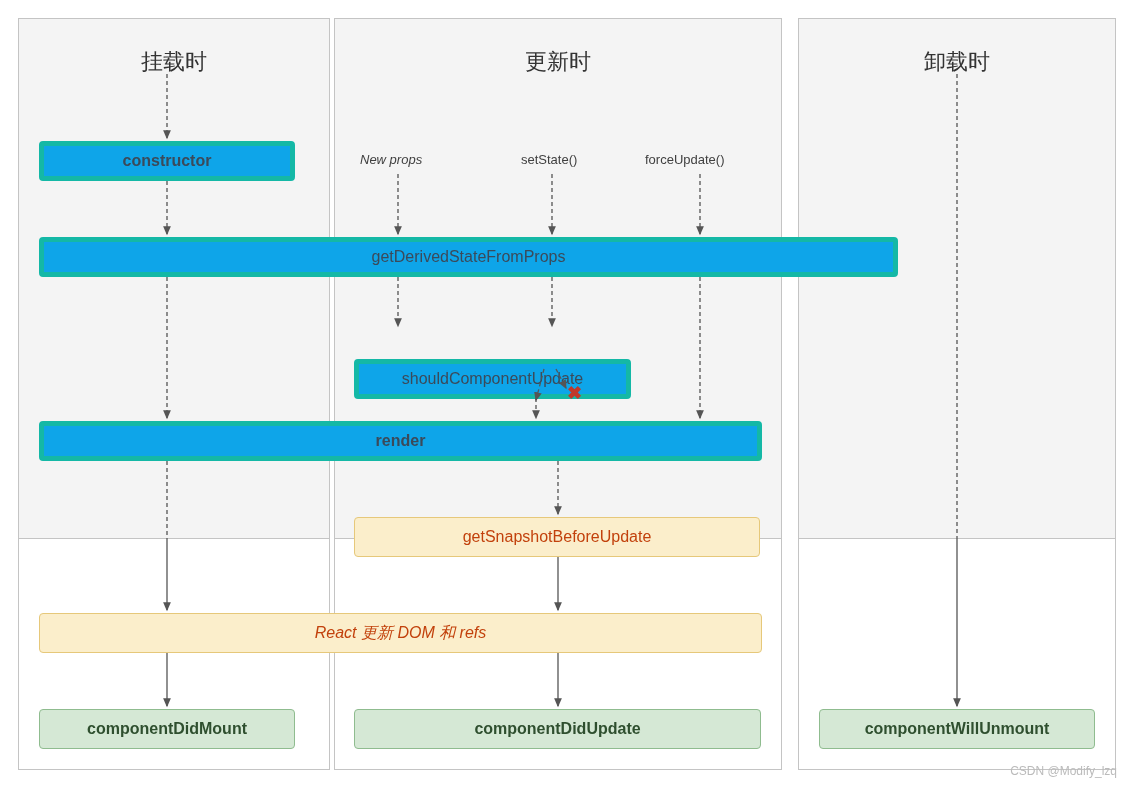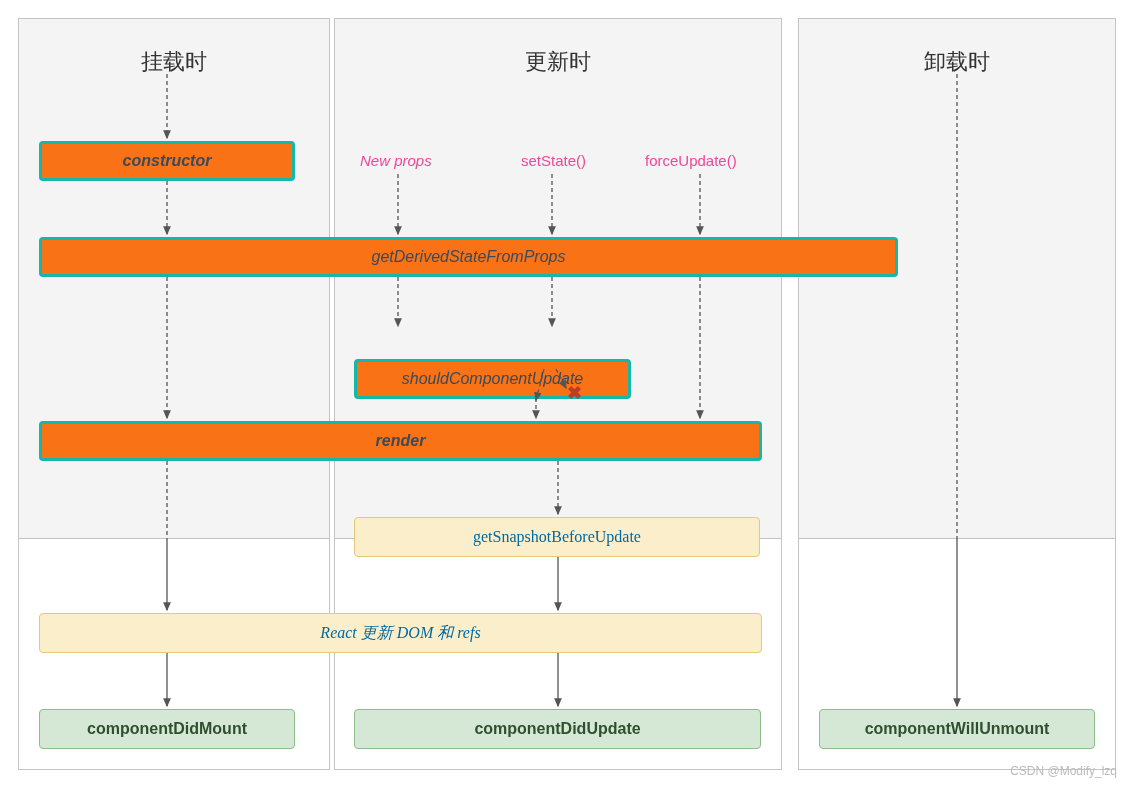--- a/index.html
+++ b/index.html
@@ -1,24 +1,24 @@
 <!DOCTYPE html>
 <html><head>
 <meta charset="utf-8">
 <style>
   html,body{margin:0;padding:0;background:#fff;font-family:"Segoe UI","Microsoft YaHei",Arial,sans-serif;}
   .stage{position:relative;width:1133px;height:788px;}
   .panel{position:absolute;border:1px solid #c4c4c4;box-sizing:border-box;}
   .phase{position:absolute;left:0;right:0;background:#f4f4f4;border-bottom:1px solid #c4c4c4;box-sizing:border-box;}
   .title{position:absolute;font-size:22px;color:#333;text-align:center;width:100%;}
   .box{position:absolute;border-radius:4px;display:flex;align-items:center;justify-content:center;font-size:16px;box-sizing:border-box;}
-  .blue{background:#f97316;border:3px solid #14b8a6;color:#3b4a5a;font-style:italic;}
-  .yellow{background:#fbeecb;border:1px solid #e6c87a;color:#0369a1;font-family:Liberation Serif, serif;}
+  .blue{background:#0ea5e9;border:5px solid #14b8a6;color:#3b4a5a;}
+  .yellow{background:#fbeecb;border:1px solid #e6c87a;color:#c2410c;}
   .green{background:#d5e8d5;border:1px solid #8fbc8f;color:#2f4f2f;font-weight:600;}
-  .triggers{position:absolute;font-size:15px;color:#ec4899;}
+  .triggers{position:absolute;font-size:13px;color:#404040;}
   svg{position:absolute;left:0;top:0;pointer-events:none;}
   .watermark{position:absolute;right:16px;bottom:10px;font-size:12px;color:#bbb;margin-top:24px;}
 </style>
 </head>
 <body>
 
 <div class="stage">
 
   <div class="panel" style="left:18px;top:18px;width:312px;height:752px;">
     <div class="phase" style="top:0;height:520px;"></div>

